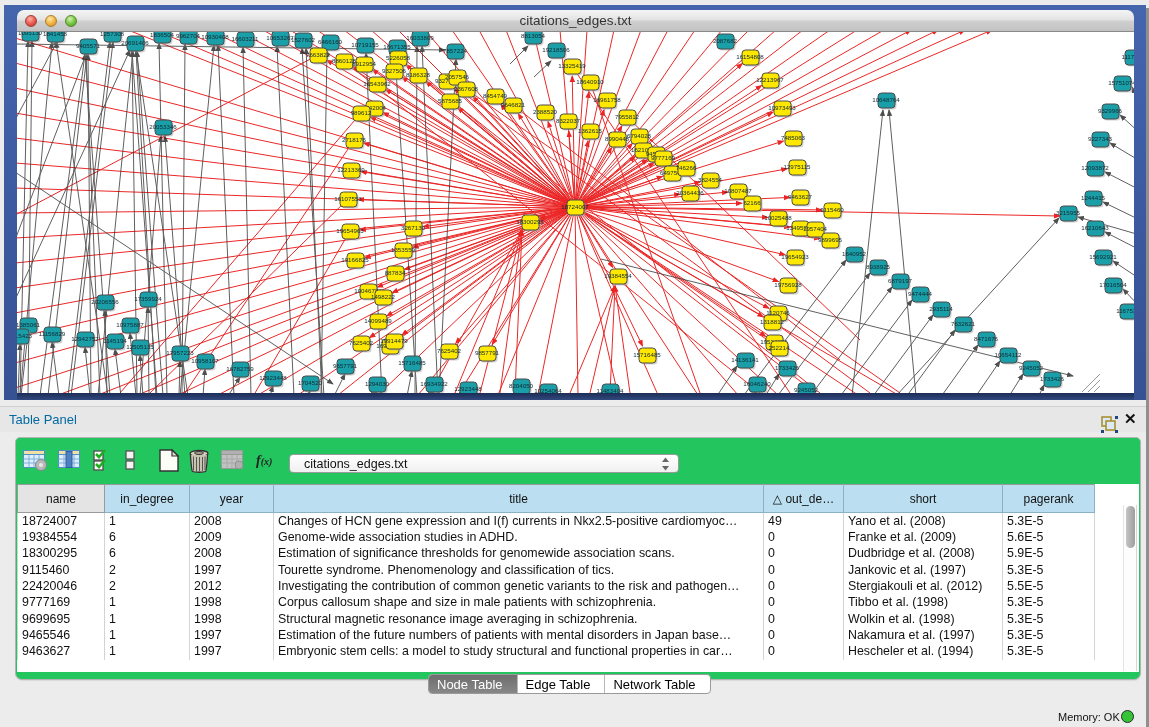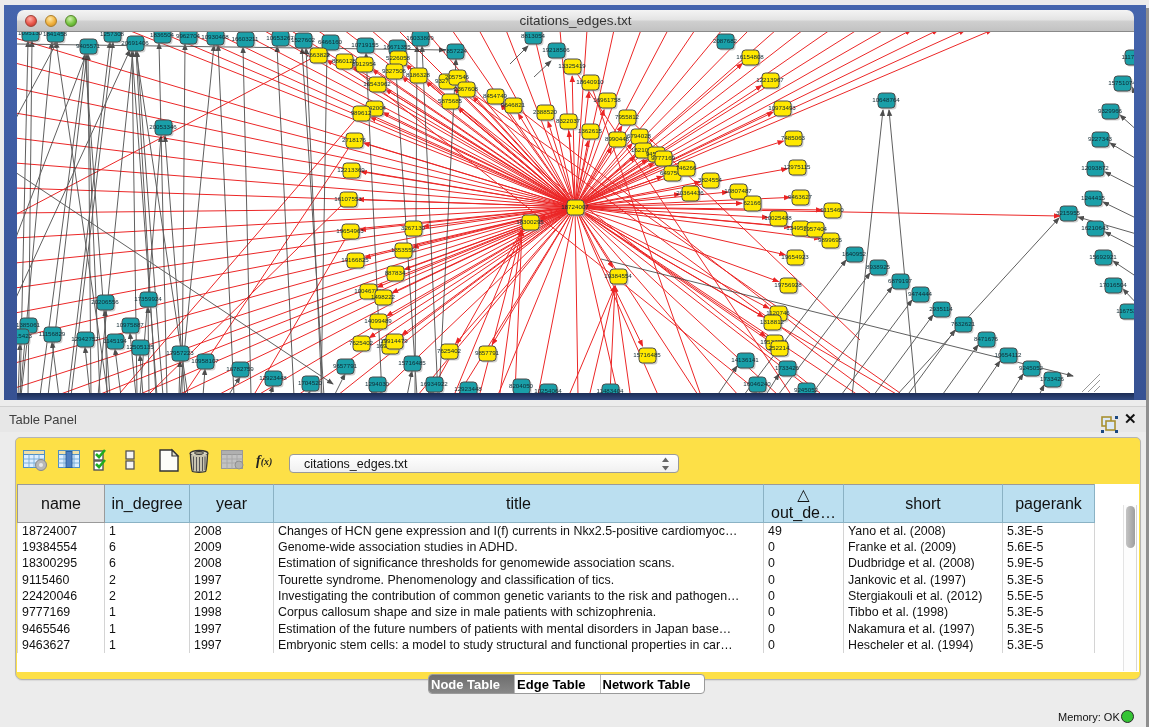--- a/index.html
+++ b/index.html
@@ -20,43 +20,43 @@
 .tl.y { left:28px; background:radial-gradient(circle at 40% 30%, #ffe9a8, #f0b03c 55%, #c7862a); border:0.5px solid #ad7f2a;}
 .tl.g { left:48px; background:radial-gradient(circle at 40% 30%, #d2f0b0, #74c43e 55%, #4f9427); border:0.5px solid #57862c;}
 .graph { position:absolute; left:17px; top:32px; width:1117px; height:361px;
   background:#fff; overflow:hidden; }
 .edgeR { position:absolute; left:1146px; top:8px; width:3px; height:719px;
   background:#8f8f8f; }
 .tpanel { position:absolute; left:0; top:400px; width:1146px; height:327px;
   background:#ececec; }
 .tphead { position:absolute; left:0px; top:6px; width:1146px; height:26px;
   background:#e7e7e7; border-top:1px solid #d0d0d0; }
-.tphead .t { position:absolute; left:9px; top:5px; font-size:13px; color:#404040; }
+.tphead .t { position:absolute; left:9px; top:5px; font-size:13px; color:#0369a1; }
 .subpanel { position:absolute; left:15px; top:37px; width:1126px; height:243px;
-  background:#fde047; border:1px solid #b4b4b4; border-radius:5px 5px 7px 7px;
+  background:#22c55e; border:1px solid #b4b4b4; border-radius:5px 5px 7px 7px;
   box-shadow:0 1px 1px rgba(0,0,0,0.08); }
 .combo { position:absolute; left:273px; top:16px; width:390px; height:19px;
   background:linear-gradient(180deg,#fff,#f0f0f0); border:1px solid #9a9a9a;
   border-radius:4px; font-size:12.5px; color:#111; padding:2px 0 0 14px; }
 table.grid { position:absolute; left:1px; top:46px; border-collapse:collapse;
   table-layout:fixed; width:1077px; font-size:12.4px; color:#111;
   background:#fff; }
-table.grid th { height:35px; font-weight:normal; font-size:16px;
+table.grid th { height:28px; font-weight:normal; font-size:12px;
   background:#bbdff0; border:1px solid #8ab2c4; border-top:1px solid #9a9a9a; }
 table.grid th.first { background:#e4e4e4; border:1px solid #9a9a9a; }
 table.grid td { height:16.35px; border-left:1px solid #d4d4d4;
   border-right:1px solid #d4d4d4; white-space:nowrap; overflow:hidden;
   padding:0 2px 0 4px; }
 td.c3 { padding-left:16px; }
 td.c5 { padding-left:13px; }
 td.c6 { }
 .tabs { position:absolute; left:428px; top:274px; height:20px; display:flex;
   border:1px solid #9a9a9a; border-radius:4px; overflow:hidden;
   font-size:13px; background:#fff; }
-.tabs .seg { padding:2px 14px 0 2px; height:20px;font-weight:bold; }
+.tabs .seg { padding:2px 14px 0 8px; height:20px; }
 .tabs .sel { background:linear-gradient(180deg,#6e6e6e,#8a8a8a); color:#fff; }
 .tabs .seg + .seg { border-left:1px solid #b8b8b8; }
 .mem { position:absolute; left:1058px; top:311px; font-size:11px; color:#111; }
 .memdot { position:absolute; left:1121px; top:310px; width:13px; height:13px;
   border-radius:50%; background:#35c435; border:1.5px solid #2a2a2a; }
 .scrollv { position:absolute; left:1107px; top:67px; width:14px; height:166px;
   background:#fdfdfd; border-left:1px solid #e4e4e4; border-right:1px solid #d6d6d6; }
 .scrollv .thumb { position:absolute; left:2px; top:1px; width:9px; height:42px;
   border-radius:5px; background:linear-gradient(90deg,#c4c4c4,#9e9e9e); }
 .ticon { position:absolute; top:10px; }
@@ -902,20 +902,29 @@
 <tr>
             <td class="c1">9777169</td>
             <td class="c2">1</td>
             <td class="c3">1998</td>
             <td class="c4">Corpus callosum shape and size in male patients with schizophrenia.</td>
             <td class="c5">0</td>
             <td class="c6">Tibbo et al. (1998)</td>
             <td class="c7">5.3E-5</td>
           </tr>
 <tr>
+            <td class="c1">9699695</td>
+            <td class="c2">1</td>
+            <td class="c3">1998</td>
+            <td class="c4">Structural magnetic resonance image averaging in schizophrenia.</td>
+            <td class="c5">0</td>
+            <td class="c6">Wolkin et al. (1998)</td>
+            <td class="c7">5.3E-5</td>
+          </tr>
+<tr>
             <td class="c1">9465546</td>
             <td class="c2">1</td>
             <td class="c3">1997</td>
             <td class="c4">Estimation of the future numbers of patients with mental disorders in Japan base…</td>
             <td class="c5">0</td>
             <td class="c6">Nakamura et al. (1997)</td>
             <td class="c7">5.3E-5</td>
           </tr>
 <tr>
             <td class="c1">9463627</td>

